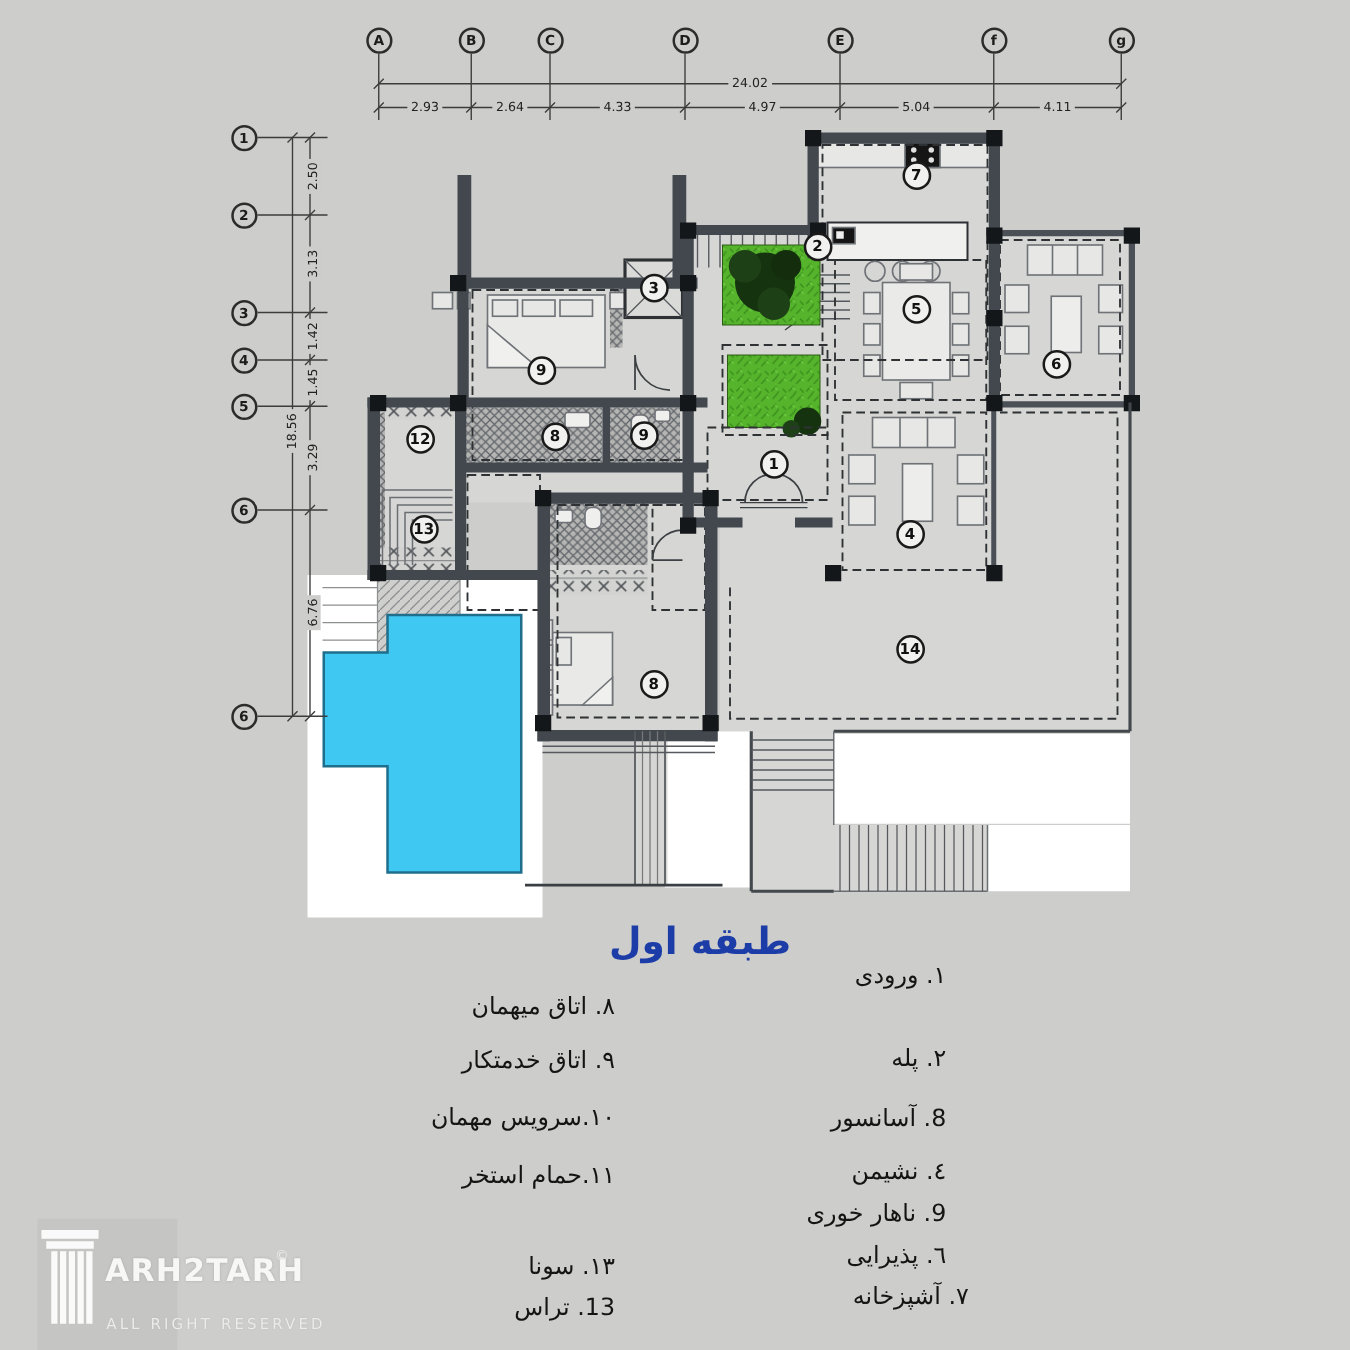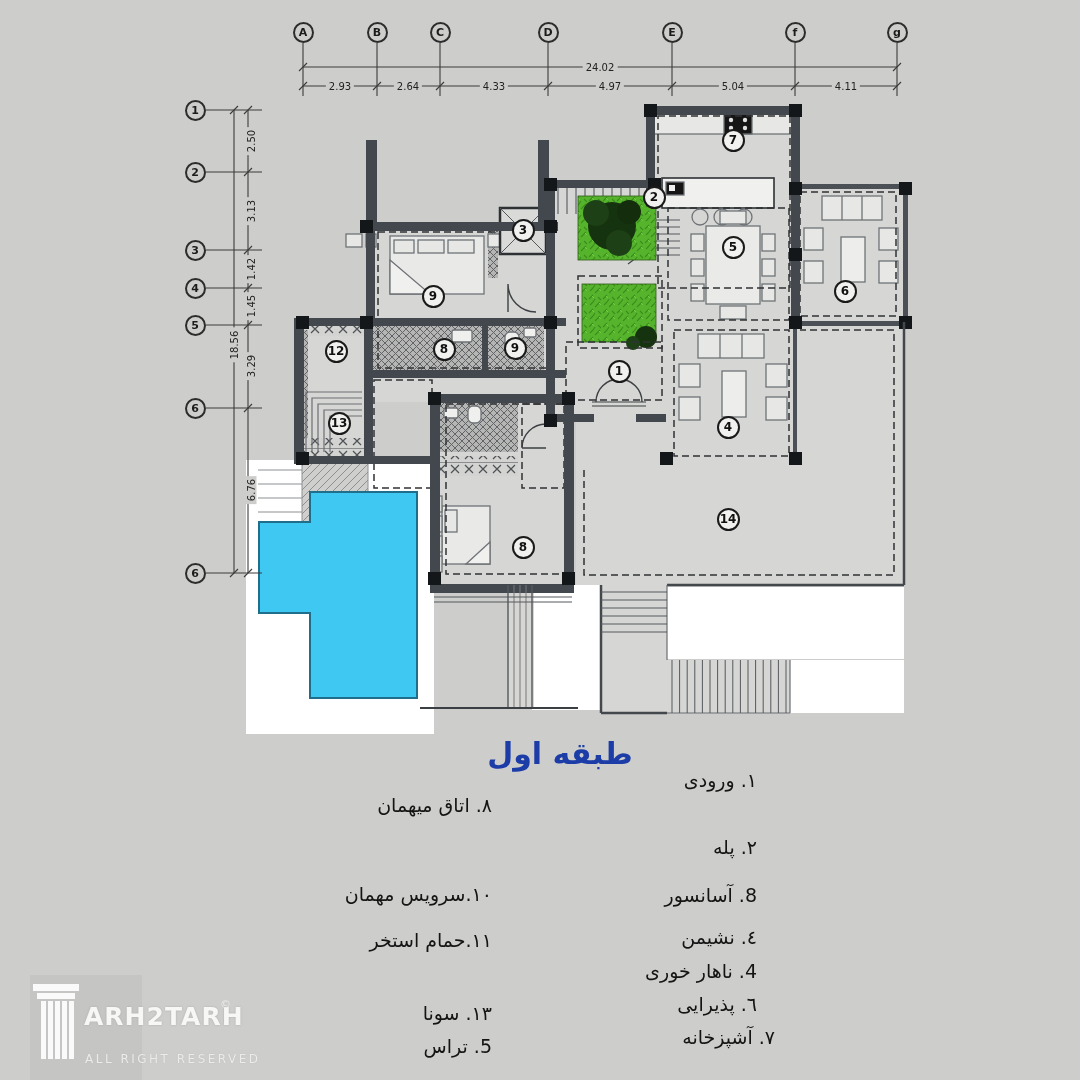--- a/index.html
+++ b/index.html
@@ -339,29 +339,30 @@
 <div class="rc" style="left:324.5px;top:339.5px">12</div>
 <div class="rc" style="left:327.5px;top:411.5px">13</div>
 <div class="rc" style="left:716.5px;top:507.5px">14</div>
 
 <div class="title">طبقه اول</div>
 
 <div class="li" style="right:323px;top:780px">١. ورودی</div>
 <div class="li" style="right:323px;top:847px">٢. پله</div>
 <div class="li" style="right:323px;top:895px">8. آسانسور</div>
 <div class="li" style="right:323px;top:937px">٤. نشیمن</div>
-<div class="li" style="right:323px;top:971px">4. ناهار خوری</div>
+<div class="li" style="right:323px;top:971px">9. ناهار خوری</div>
 <div class="li" style="right:323px;top:1004px">٦. پذیرایی</div>
 <div class="li" style="right:305px;top:1037px">٧. آشپزخانه</div>
 
 <div class="li" style="right:588px;top:805px">٨. اتاق میهمان</div>
+<div class="li" style="right:588px;top:848px">٩. اتاق خدمتکار</div>
 <div class="li" style="right:588px;top:894px">١٠.سرویس مهمان</div>
 <div class="li" style="right:588px;top:940px">١١.حمام استخر</div>
 <div class="li" style="right:588px;top:1013px">١٣. سونا</div>
-<div class="li" style="right:588px;top:1046px">5. تراس</div>
+<div class="li" style="right:588px;top:1046px">13. تراس</div>
 
 <div class="wm-bg" style="left:30px;top:975px"></div>
 <svg width="46" height="80" style="left:33px;top:984px">
   <g fill="#fafafa">
     <rect x="0" y="0" width="46" height="7"></rect>
     <rect x="4" y="9" width="38" height="6"></rect>
     <rect x="8" y="17" width="5" height="58"></rect>
         <rect x="15" y="17" width="5" height="58"></rect>
     <rect x="22" y="17" width="5" height="58"></rect>
         <rect x="29" y="17" width="5" height="58"></rect>

